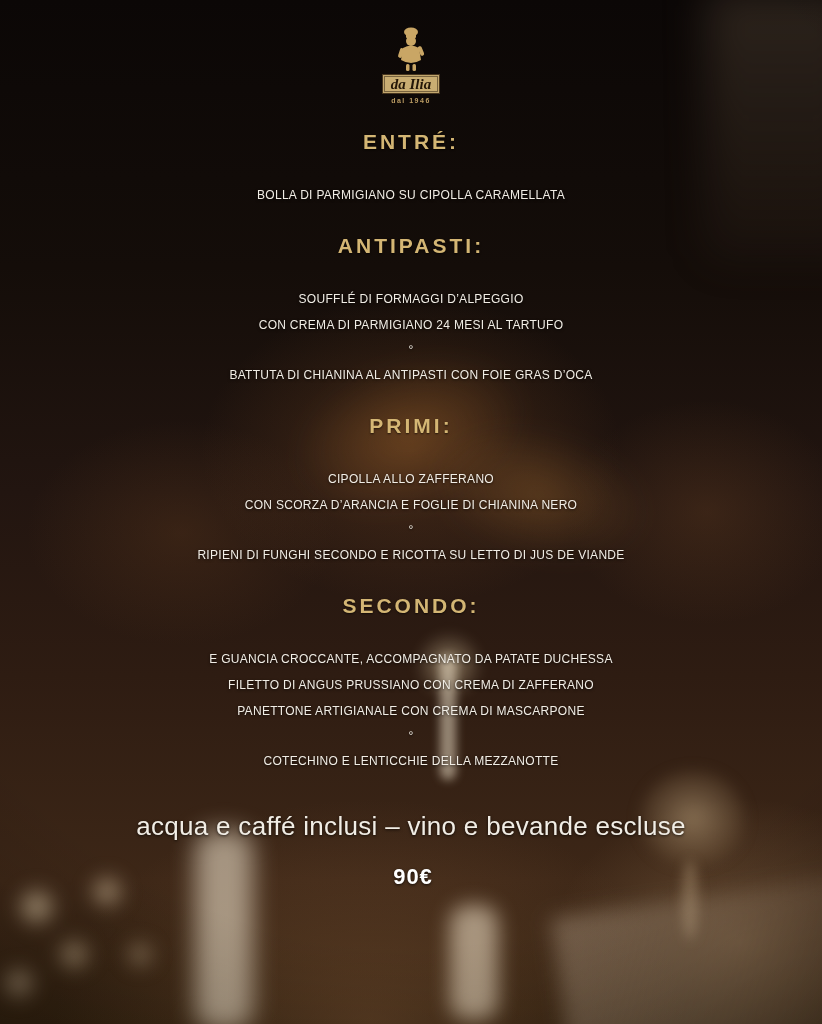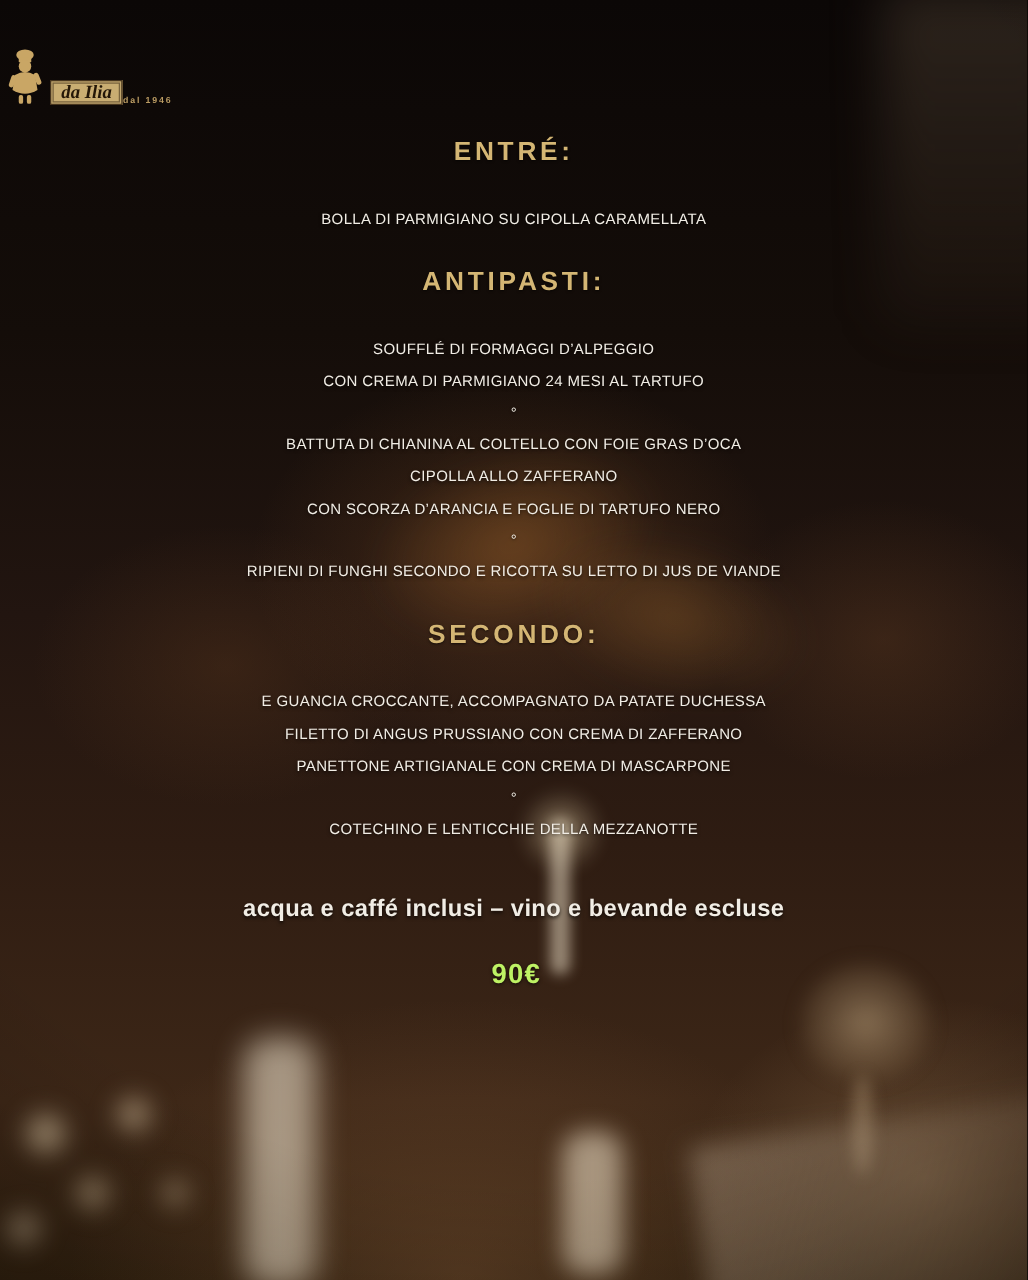--- a/index.html
+++ b/index.html
@@ -49,37 +49,37 @@
     background:radial-gradient(closest-side,rgba(205,178,138,.5),rgba(120,95,65,.18));filter:blur(7px);}
   .coupestem{left:682px;top:860px;width:16px;height:80px;
     background:rgba(190,165,130,.4);filter:blur(6px);}
   .tablewedge{position:absolute;left:560px;top:895px;width:320px;height:160px;
     background:linear-gradient(115deg,rgba(205,185,162,.35),rgba(140,110,80,.12));
     transform:rotate(-8deg);filter:blur(10px);}
   .vignette{position:absolute;inset:0;
     background:radial-gradient(ellipse 120% 95% at 50% 40%, transparent 55%, rgba(0,0,0,.45) 100%);}
   
   .content{position:absolute;inset:0;text-align:center;color:#f1ede5;}
-  .logo{padding-top:38px;display:flex;flex-direction:row;align-items:flex-end;}
+  .logo{padding-top:26px;display:flex;flex-direction:column;align-items:center;}
   .logo svg{display:block;}
   .logo-box{margin-top:2px;background:#c9ad72;color:#241708;
     font-family:"Liberation Serif", serif;font-style:italic;font-weight:bold;
     font-size:15px;line-height:18px;padding:1px 9px;
     box-shadow:inset 0 0 0 1px rgba(40,25,10,.8), inset 0 0 0 2px rgba(201,173,114,.9), inset 0 0 0 3px rgba(40,25,10,.5);}
   .logo-sub{margin-top:3px;color:#bb9c63;font-size:7px;letter-spacing:1.5px;font-weight:bold;}
   .menu-heading{color:#d4b674;font-size:21px;line-height:24px;font-weight:bold;
     letter-spacing:3px;margin:26px 0 28px 0;text-shadow:0 1px 2px rgba(0,0,0,.6);}
   .menu-item{margin:0;}
   .item-line{font-size:12px;line-height:26px;letter-spacing:.3px;
     text-shadow:0 1px 3px rgba(0,0,0,.65);}
   .item-separator{font-size:12px;line-height:24px;color:#efebe2;
     text-shadow:0 1px 2px rgba(0,0,0,.6);}
-  .note{margin:40px 0 0 0;font-size:19px;line-height:24px;font-weight:bold;
+  .note{margin:40px 0 0 0;font-size:26px;line-height:24px;font-weight:normal;
     letter-spacing:.3px;text-shadow:0 1px 3px rgba(0,0,0,.7);}
-  .price{margin:27px 0 0 4px;color:#bef264;font-size:22px;line-height:24px;
+  .price{margin:27px 0 0 4px;color:#ffffff;font-size:22px;line-height:24px;
     font-weight:bold;letter-spacing:1px;text-shadow:0 1px 3px rgba(0,0,0,.7);}
 </style>
 </head>
 <body>
 
 <div class="stage">
   <div class="bg">
     <div class="cake"></div>
     <div class="blob glassglow1"></div>
     <div class="blob glassglow2"></div>
@@ -119,25 +119,26 @@
         <div class="menu-item">
           <div class="item-line">BOLLA DI PARMIGIANO SU CIPOLLA CARAMELLATA</div>
         </div>
         <div class="menu-heading">ANTIPASTI:</div>
         <div class="menu-item">
           <div class="item-line">SOUFFLÉ DI FORMAGGI D’ALPEGGIO</div>
           <div class="item-line">CON CREMA DI PARMIGIANO 24 MESI AL TARTUFO</div>
         </div>
         <div class="item-separator">°</div>
         <div class="menu-item">
-          <div class="item-line">BATTUTA DI CHIANINA AL COLTELLO CON FOIE GRAS D’OCA</div>
+          <div class="item-line">BATTUTA DI CHIANINA AL ANTIPASTI CON FOIE GRAS D’OCA</div>
         </div>
+        <div class="menu-heading">PRIMI:</div>
         <div class="menu-item">
           <div class="item-line">CIPOLLA ALLO ZAFFERANO</div>
-          <div class="item-line">CON SCORZA D’ARANCIA E FOGLIE DI TARTUFO NERO</div>
+          <div class="item-line">CON SCORZA D’ARANCIA E FOGLIE DI CHIANINA NERO</div>
         </div>
         <div class="item-separator">°</div>
         <div class="menu-item">
           <div class="item-line">RIPIENI DI FUNGHI SECONDO E RICOTTA SU LETTO DI JUS DE VIANDE</div>
         </div>
         <div class="menu-heading">SECONDO:</div>
         <div class="menu-item">
           <div class="item-line">E GUANCIA CROCCANTE, ACCOMPAGNATO DA PATATE DUCHESSA</div>
           <div class="item-line">FILETTO DI ANGUS PRUSSIANO CON CREMA DI ZAFFERANO</div>
         </div>

